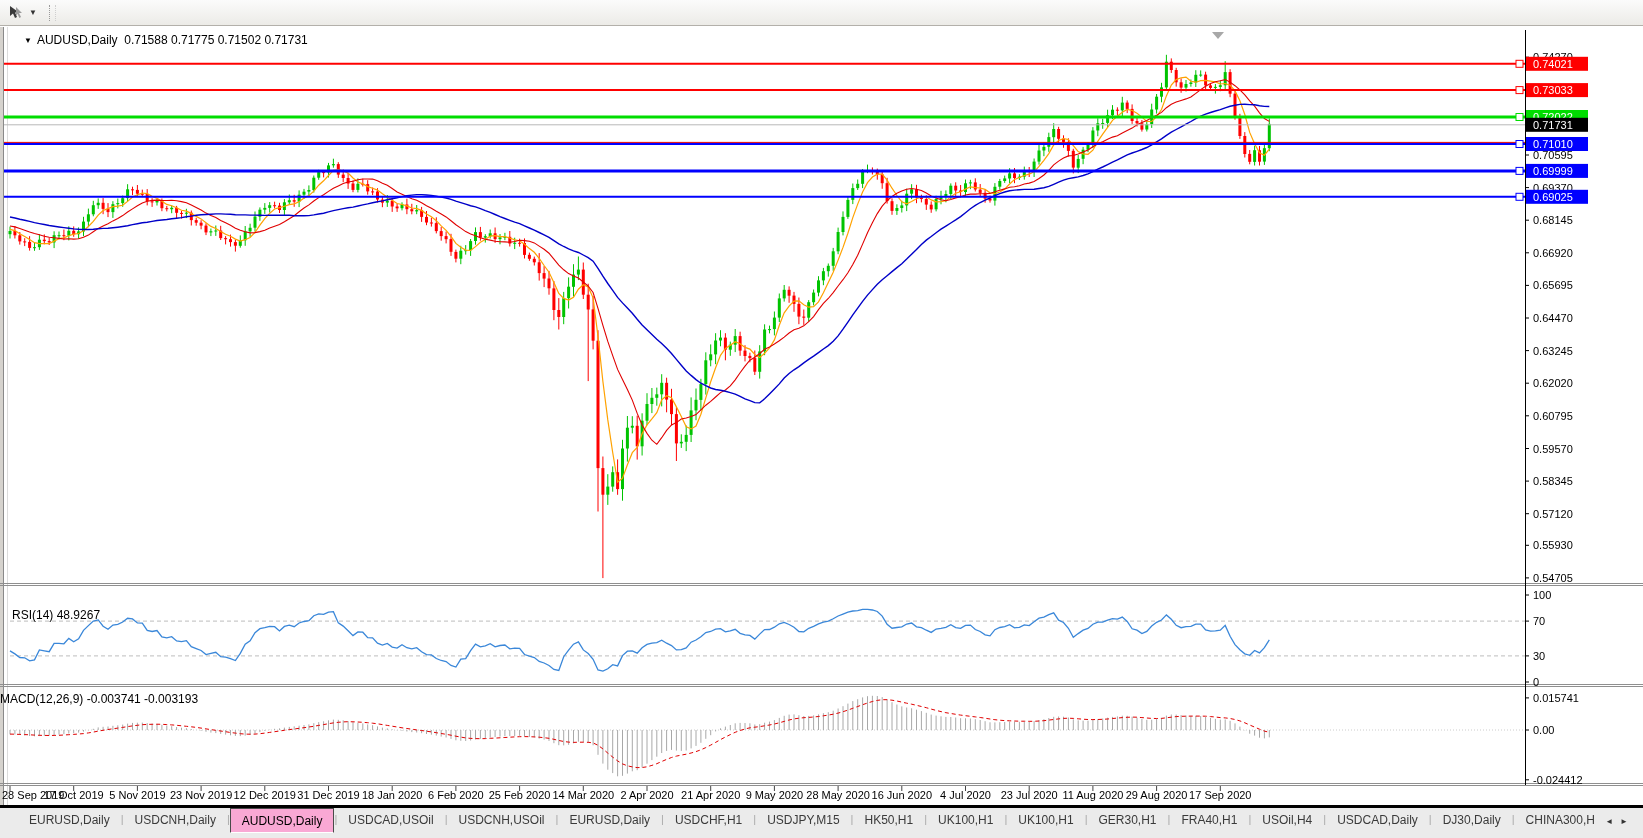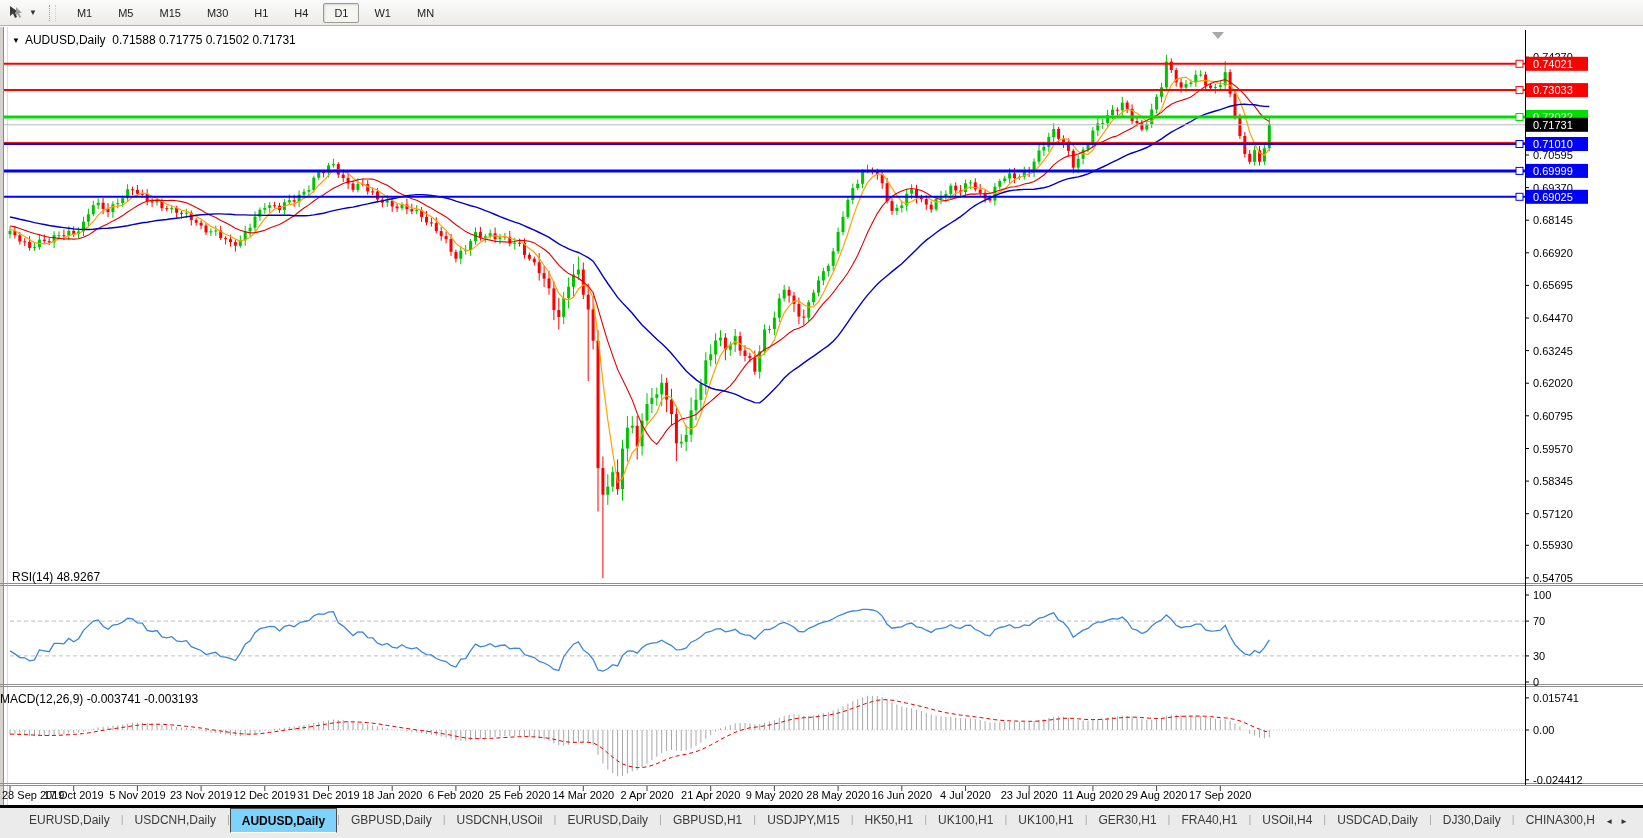--- a/index.html
+++ b/index.html
@@ -18,58 +18,47 @@
   .tb-icon{width:22px;height:20px;margin-left:5px;display:flex;align-items:center;justify-content:center}
   .tb-caret{font-size:8px;color:#333;margin:0 4px 0 0;padding:2px}
   .tb-grip{width:5px;height:16px;margin:0 8px 0 6px;
     border-left:1px dotted #9a9a9a;border-right:1px dotted #cfcfcf}
   .tf-btn{font-size:11px;color:#1c1c1c;padding:3px 10px;margin:0 2px;border:1px solid transparent;border-radius:2px;cursor:default}
   .tf-btn.active{background:#f5f5f2;border:1px solid #9c9a95;box-shadow:inset 1px 1px 2px #d8d6d0}
   
   .chart-area{position:relative;width:1643px;height:779px;background:#fff}
   #chart-svg{position:absolute;left:0;top:0}
   .pane-label{position:absolute;font-size:12px;color:#000;white-space:pre;pointer-events:none}
-  #main-title{left:12px;top:7px}
+  #main-title{left:24px;top:7px}
   #main-title .tri{font-size:8px;color:#000;margin-right:5px;vertical-align:1px}
-  #rsi-label{left:12px;top:544px}
+  #rsi-label{left:12px;top:582px}
   #macd-label{left:0;top:666px}
   
   .tabbar{
     height:32px;background:#ebebeb;border-top:3px solid #000000;
     position:relative;
   }
   .tabstrip{display:flex;align-items:flex-start;height:26px;overflow:hidden;margin-right:48px;padding-left:18px}
   .tab{font-size:12px;color:#3a3a3a;padding:5px 11px 4px 11px;white-space:nowrap;cursor:default}
-  .tab.active{background:#7dd3fc;border:1px solid #4a4a4a;border-bottom:1px solid #fff;font-weight:bold;color:#000;margin-top:0px}
+  .tab.active{background:#f9a8d4;border:1px solid #4a4a4a;border-bottom:1px solid #fff;font-weight:normal;color:#000;margin-top:0px}
   .tab-sep{color:#aaa;padding:5px 0 0 0;font-size:11px}
   .tab-arrows{position:absolute;right:8px;top:9px;font-size:8px;color:#333;letter-spacing:7px;white-space:nowrap}
 </style>
 </head>
 <body>
 
 <div class="toolbar">
   <div class="tb-icon">
     <svg width="16" height="16" viewBox="0 0 16 16">
       <polygon points="2,1 2,11 5,8.5 7,13 9,12 7,7.5 11,7.5" fill="#3a3a3a"></polygon>
       <polygon points="8,2 14,8 11,8 13,12 11.4,13 9.6,9 8,10.6" fill="#9a9a9a"></polygon>
     </svg>
   </div>
   <div class="tb-caret">▼</div>
   <div class="tb-grip"></div>
-  <div id="tf-buttons" style="display:flex">
-      <div class="tf-btn">M1</div>
-      <div class="tf-btn">M5</div>
-      <div class="tf-btn">M15</div>
-      <div class="tf-btn">M30</div>
-      <div class="tf-btn">H1</div>
-      <div class="tf-btn">H4</div>
-      <div class="tf-btn active">D1</div>
-      <div class="tf-btn">W1</div>
-      <div class="tf-btn">MN</div>
-    </div>
 </div>
 
 <div class="chart-area">
   <svg id="chart-svg" width="1643" height="779">
       <rect x="0" y="0" width="1643" height="779" fill="#ffffff"></rect>
       <rect x="0" y="0" width="3" height="779" fill="#d6d3ce"></rect>
       <line x1="3.5" y1="0" x2="3.5" y2="779" stroke="#8a8a8a"></line>
       <line x1="7.5" y1="0" x2="7.5" y2="779" stroke="#dcdcdc"></line>
       <line x1="0" y1="0.5" x2="1643" y2="0.5" stroke="#ffffff"></line>
       <defs>
@@ -998,27 +987,27 @@
 </div>
 
 <div class="tabbar">
   <div class="tabstrip" id="tabstrip">
       <span class="tab">EURUSD,Daily</span>
       <span class="tab-sep">|</span>
       <span class="tab">USDCNH,Daily</span>
       <span class="tab-sep">|</span>
       <span class="tab active">AUDUSD,Daily</span>
       <span class="tab-sep">|</span>
-      <span class="tab">GBPUSD,Daily</span>
+      <span class="tab">USDCAD,USOil</span>
       <span class="tab-sep">|</span>
       <span class="tab">USDCNH,USOil</span>
       <span class="tab-sep">|</span>
       <span class="tab">EURUSD,Daily</span>
       <span class="tab-sep">|</span>
-      <span class="tab">GBPUSD,H1</span>
+      <span class="tab">USDCHF,H1</span>
       <span class="tab-sep">|</span>
       <span class="tab">USDJPY,M15</span>
       <span class="tab-sep">|</span>
       <span class="tab">HK50,H1</span>
       <span class="tab-sep">|</span>
       <span class="tab">UK100,H1</span>
       <span class="tab-sep">|</span>
       <span class="tab">UK100,H1</span>
       <span class="tab-sep">|</span>
       <span class="tab">GER30,H1</span>

